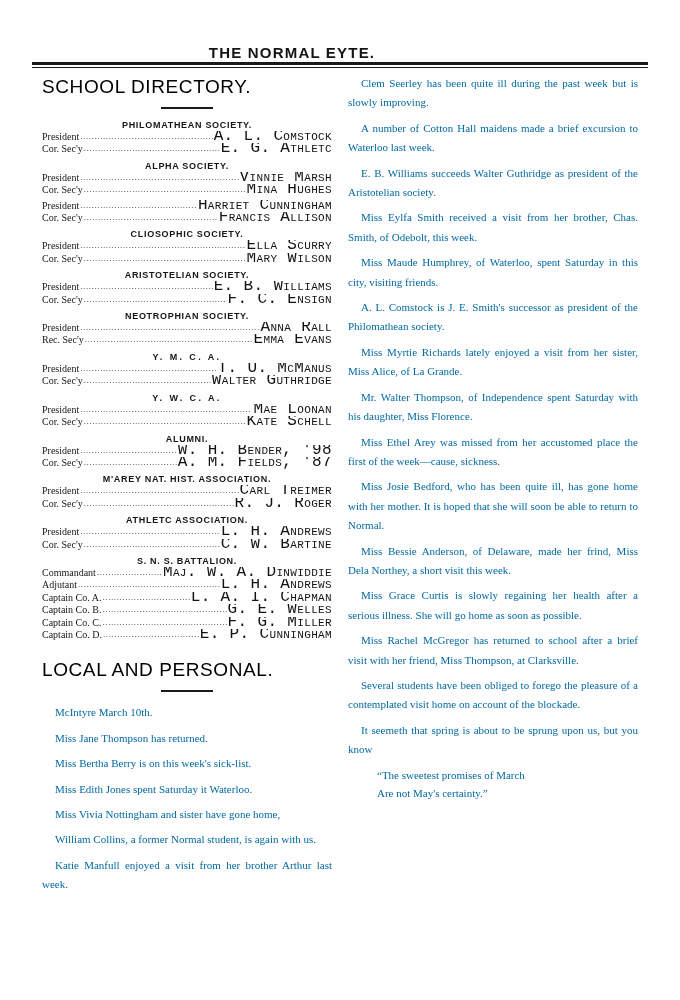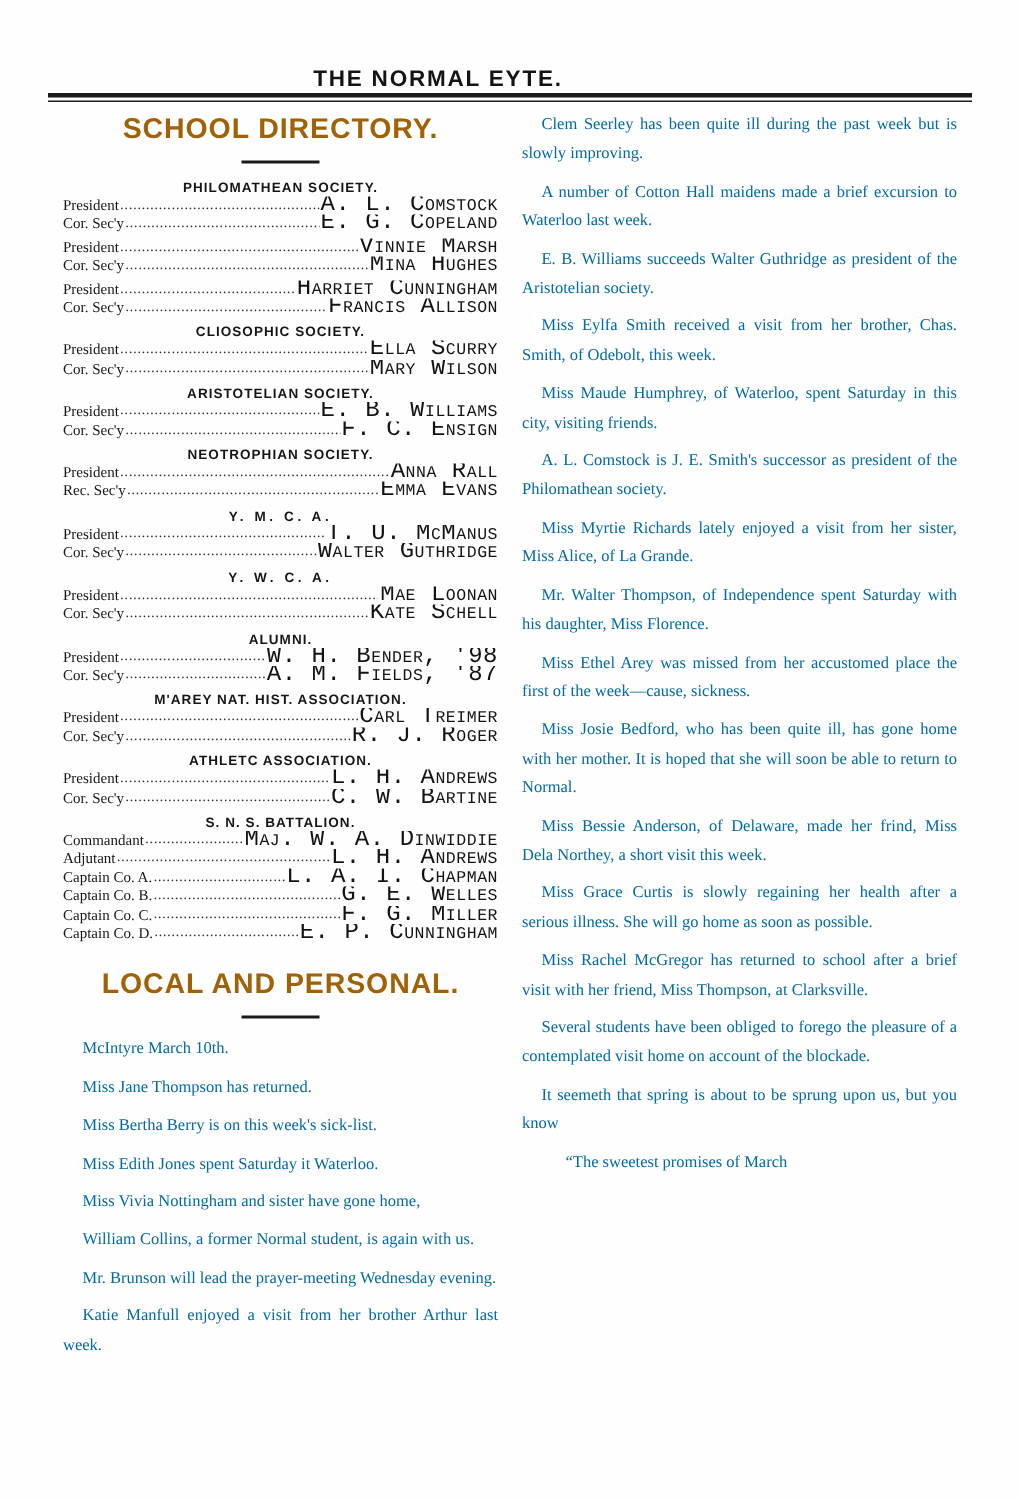--- a/index.html
+++ b/index.html
@@ -54,27 +54,27 @@
   .col {
     position: absolute;
     top: 74px;
     width: 290px;
   }
   .col-left  { left: 42px; }
   .col-right { left: 348px; }
 
   
   .sect-title {
-    text-align: center;
+    text-align: left;
     font-family: "Liberation Sans", "DejaVu Sans", sans-serif;
     font-size: 19px;
     letter-spacing: 0.6px;
-    color: #a16207;
+    color: #000000;
     margin: 2px 0 0 0;
-    font-weight: bold;
+    font-weight: normal;
   }
   .sect-rule {
     width: 52px;
     height: 2px;
     background: #1a1a1a;
     margin: 9px auto 11px auto;
   }
 
   
   .dir { margin-top: 2px; }
@@ -168,24 +168,25 @@
         <div class="dir-group">
           <div class="dir-group-title">Philomathean Society.</div>
           <div class="dir-row">
             <span class="dir-office">President</span>
             <span class="dir-leader"></span>
             <span class="dir-name">A. L. Comstock</span>
           </div>
           <div class="dir-row">
             <span class="dir-office">Cor. Sec'y</span>
             <span class="dir-leader"></span>
-            <span class="dir-name">E. G. Copeland</span>
-          </div>
-        </div>
-        <div class="dir-group">
+            <span class="dir-name">E. G. Athletc</span>
+          </div>
+        </div>
+        <div class="dir-group">
+          <div class="dir-group-title">Alpha Society.</div>
           <div class="dir-row">
             <span class="dir-office">President</span>
             <span class="dir-leader"></span>
             <span class="dir-name">Vinnie Marsh</span>
           </div>
           <div class="dir-row">
             <span class="dir-office">Cor. Sec'y</span>
             <span class="dir-leader"></span>
             <span class="dir-name">Mina Hughes</span>
           </div>
@@ -346,21 +347,20 @@
       <div class="sect-rule"></div>
     </div>
 
     <div class="article" id="local-items">
         <p>McIntyre March 10th.</p>
         <p>Miss Jane Thompson has returned.</p>
         <p>Miss Bertha Berry is on this week's sick-list.</p>
         <p>Miss Edith Jones spent Saturday it Waterloo.</p>
         <p>Miss Vivia Nottingham and sister have gone home,</p>
         <p>William Collins, a former Normal student, is again with us.</p>
-        <p>Mr. Brunson will lead the prayer-meeting Wednesday evening.</p>
         <p>Katie Manfull enjoyed a visit from her brother Arthur last week.</p>
       </div>
   </div>
 
   <div class="col col-right">
     <div class="article" id="right-items">
         <p>Clem Seerley has been quite ill during the past week but is slowly improving.</p>
         <p>A number of Cotton Hall maidens made a brief excursion to Waterloo last week.</p>
         <p>E. B. Williams succeeds Walter Guthridge as president of the Aristotelian society.</p>
         <p>Miss Eylfa Smith received a visit from her brother, Chas. Smith, of Odebolt, this week.</p>
@@ -372,17 +372,18 @@
         <p>Miss Josie Bedford, who has been quite ill, has gone home with her mother.  It is hoped that she will soon be able to return to Normal.</p>
         <p>Miss Bessie Anderson, of Delaware, made her frind, Miss Dela Northey, a short visit this week.</p>
         <p>Miss Grace Curtis is slowly regaining her health after a serious illness.  She will go home as soon as possible.</p>
         <p>Miss Rachel McGregor has returned to school after a brief visit with her friend, Miss Thompson, at Clarksville.</p>
         <p>Several students have been obliged to forego the pleasure of a contemplated visit home on account of the blockade.</p>
         <p>It seemeth that spring is about to be sprung upon us, but you know</p>
       </div>
     <div class="article">
       <div class="verse" id="verse-lines">
           <div>“The sweetest promises of March</div>
+          <div>Are not May's certainty.”</div>
         </div>
     </div>
   </div>
 
 </div>
 
 </body></html>

